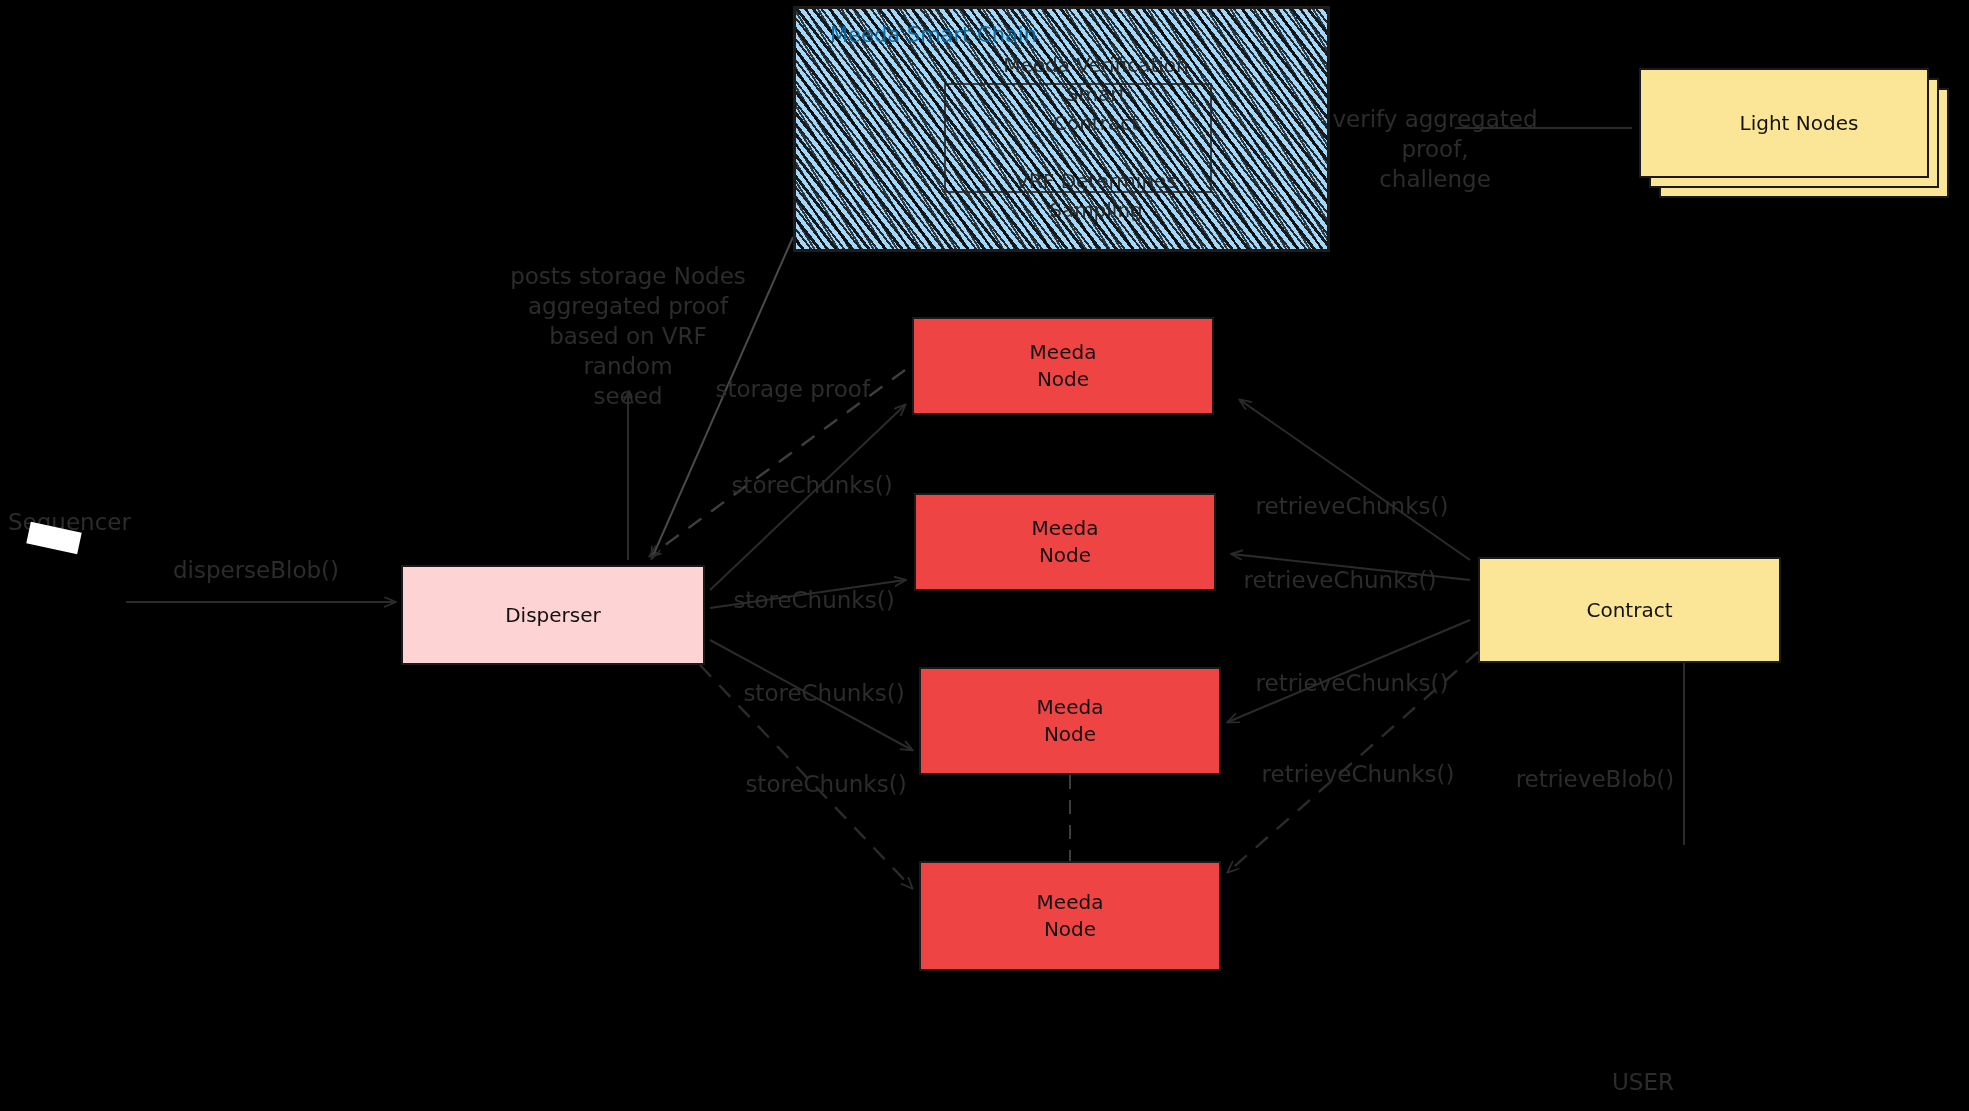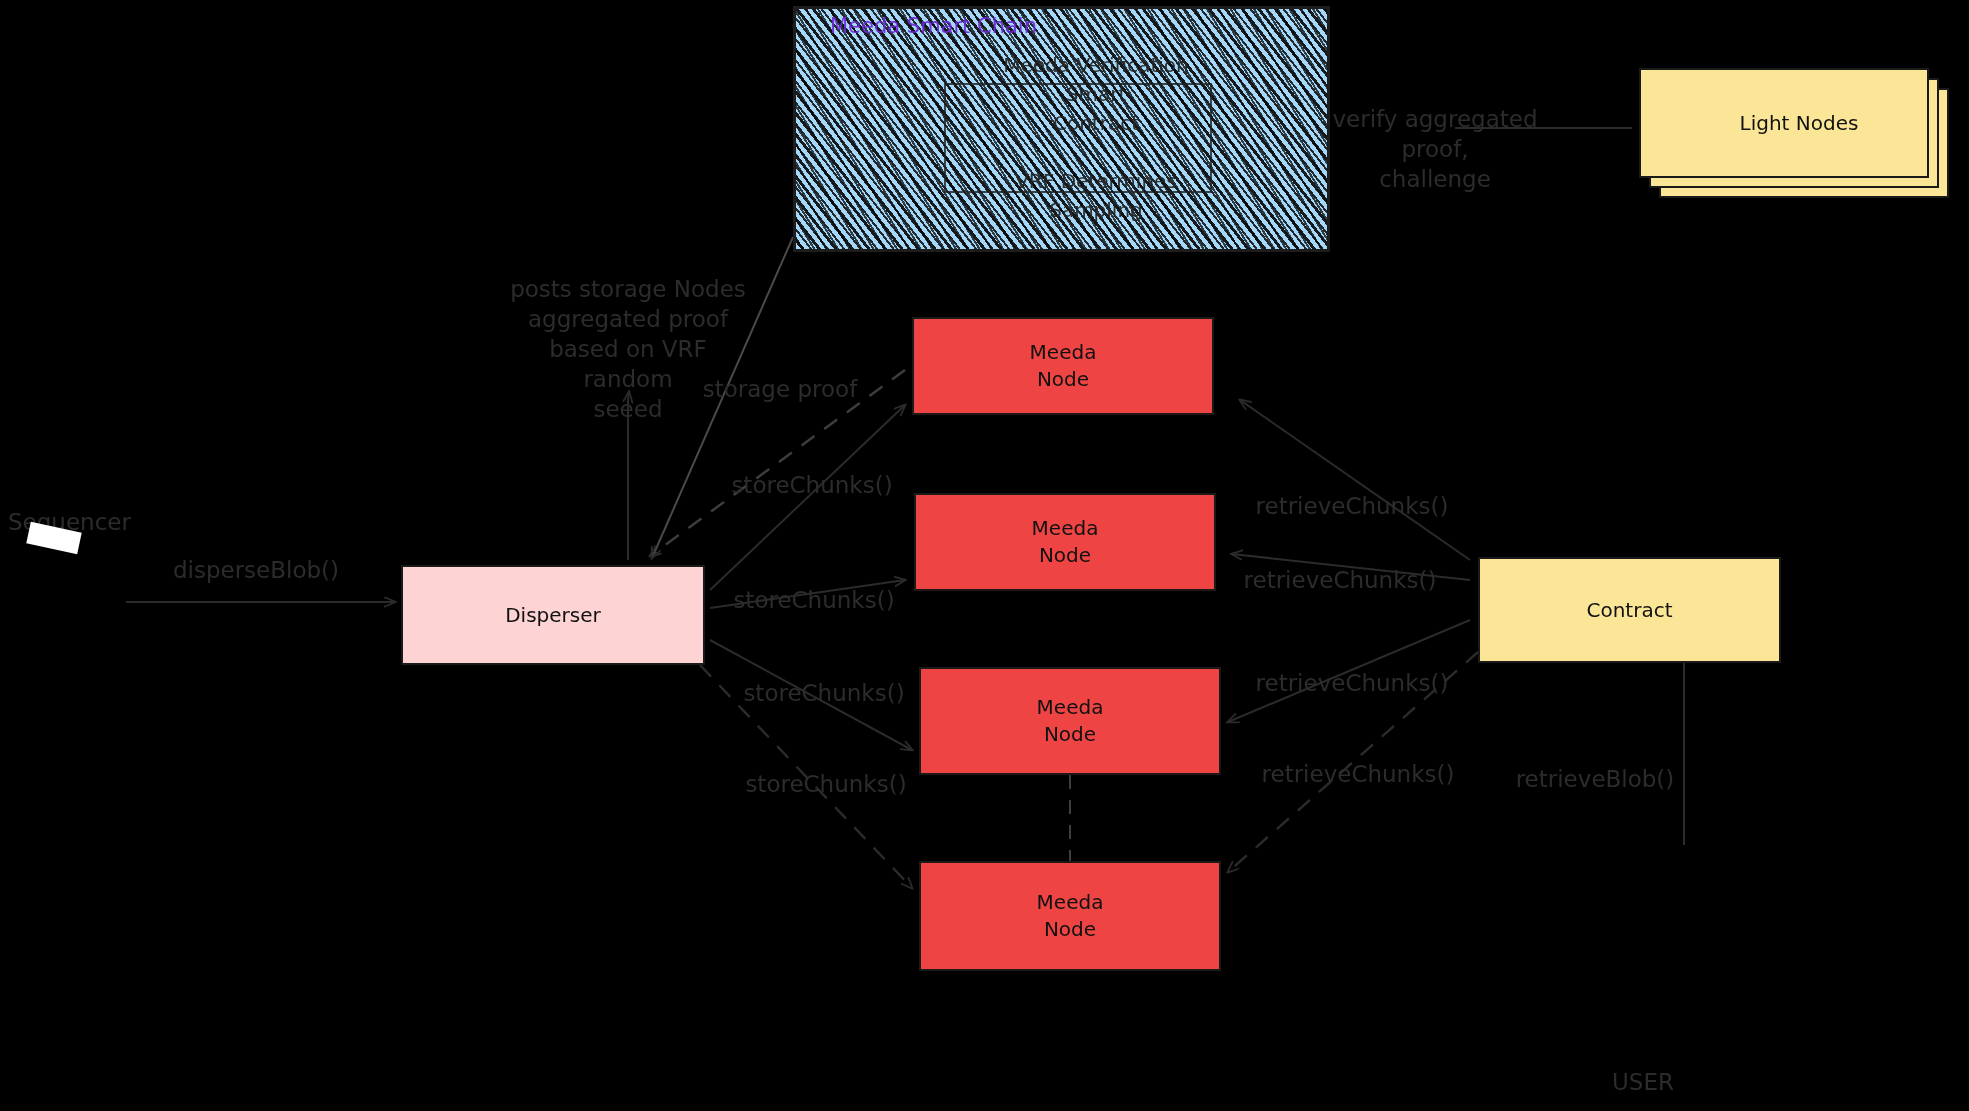--- a/index.html
+++ b/index.html
@@ -21,21 +21,21 @@
   .hatch{position:absolute;left:-20%;top:-20%;width:140%;height:140%;
     background:repeating-linear-gradient(52deg,
       rgba(10,10,10,.92) 0px, rgba(10,10,10,.92) 3px,
       rgba(10,10,10,0) 3px, rgba(10,10,10,0) 7px,
       rgba(10,10,10,.85) 7px, rgba(10,10,10,.85) 9px,
       rgba(10,10,10,0) 9px, rgba(10,10,10,0) 13px);}
   .hatch2{position:absolute;left:-20%;top:-20%;width:140%;height:140%;
     background:repeating-linear-gradient(58deg,
       rgba(5,5,5,.75) 0px, rgba(5,5,5,.75) 2px,
       rgba(5,5,5,0) 2px, rgba(5,5,5,0) 10px);}
-  .chain-title{position:absolute;left:34px;top:5px;color:#6d28d9;font-size:21px;
+  .chain-title{position:absolute;left:34px;top:14px;color:#0369a1;font-size:21px;
     mix-blend-mode:normal;opacity:.92;}
   .contract-box{position:absolute;box-sizing:border-box;border:2px solid rgba(30,30,30,.85);
     display:flex;align-items:center;justify-content:center;text-align:center;
     color:#262626;font-size:20px;line-height:1.45;white-space:pre-line;opacity:.95;padding-left:36px;}
 
   .lbl{position:absolute;color:#2c2c2c;font-size:23px;line-height:1.3;text-align:center;
        white-space:pre-line;font-family:"DejaVu Sans",sans-serif;}
 
   .stack-wrap{position:absolute;}
   .stack-wrap .card{position:absolute;box-sizing:border-box;background:#fbe697;
@@ -130,26 +130,26 @@
   </div>
 
   <div class="node retriever" style="left:1478px;top:557px;width:303px;height:106px;">
     <span>Contract</span>
   </div>
 
   <div class="lbl" style="left:1612px;top:1068px;width:140px;text-align:left;">USER</div>
 
   <div class="lbl" style="left:146px;top:556px;width:220px;">disperseBlob()</div>
 
-  <div class="lbl" style="left:508px;top:275px;width:240px;">posts storage Nodes
+  <div class="lbl" style="left:508px;top:262px;width:240px;">posts storage Nodes
 aggregated proof
 based on VRF random
 seeed</div>
 
-  <div class="lbl" style="left:690px;top:375px;width:180px;">storage proof</div>
+  <div class="lbl" style="left:690px;top:375px;width:180px;text-align:right;">storage proof</div>
 
   <div class="lbl" style="left:722px;top:471px;width:180px;">storeChunks()</div>
   <div class="lbl" style="left:724px;top:586px;width:180px;">storeChunks()</div>
   <div class="lbl" style="left:734px;top:679px;width:180px;">storeChunks()</div>
   <div class="lbl" style="left:736px;top:770px;width:180px;">storeChunks()</div>
 
   <div class="lbl" style="left:1252px;top:492px;width:200px;">retrieveChunks()</div>
   <div class="lbl" style="left:1240px;top:566px;width:200px;">retrieveChunks()</div>
   <div class="lbl" style="left:1252px;top:669px;width:200px;">retrieveChunks()</div>
   <div class="lbl" style="left:1258px;top:760px;width:200px;">retrieveChunks()</div>

